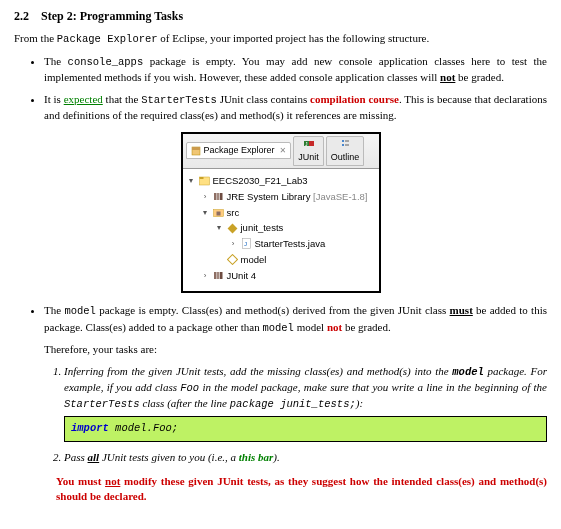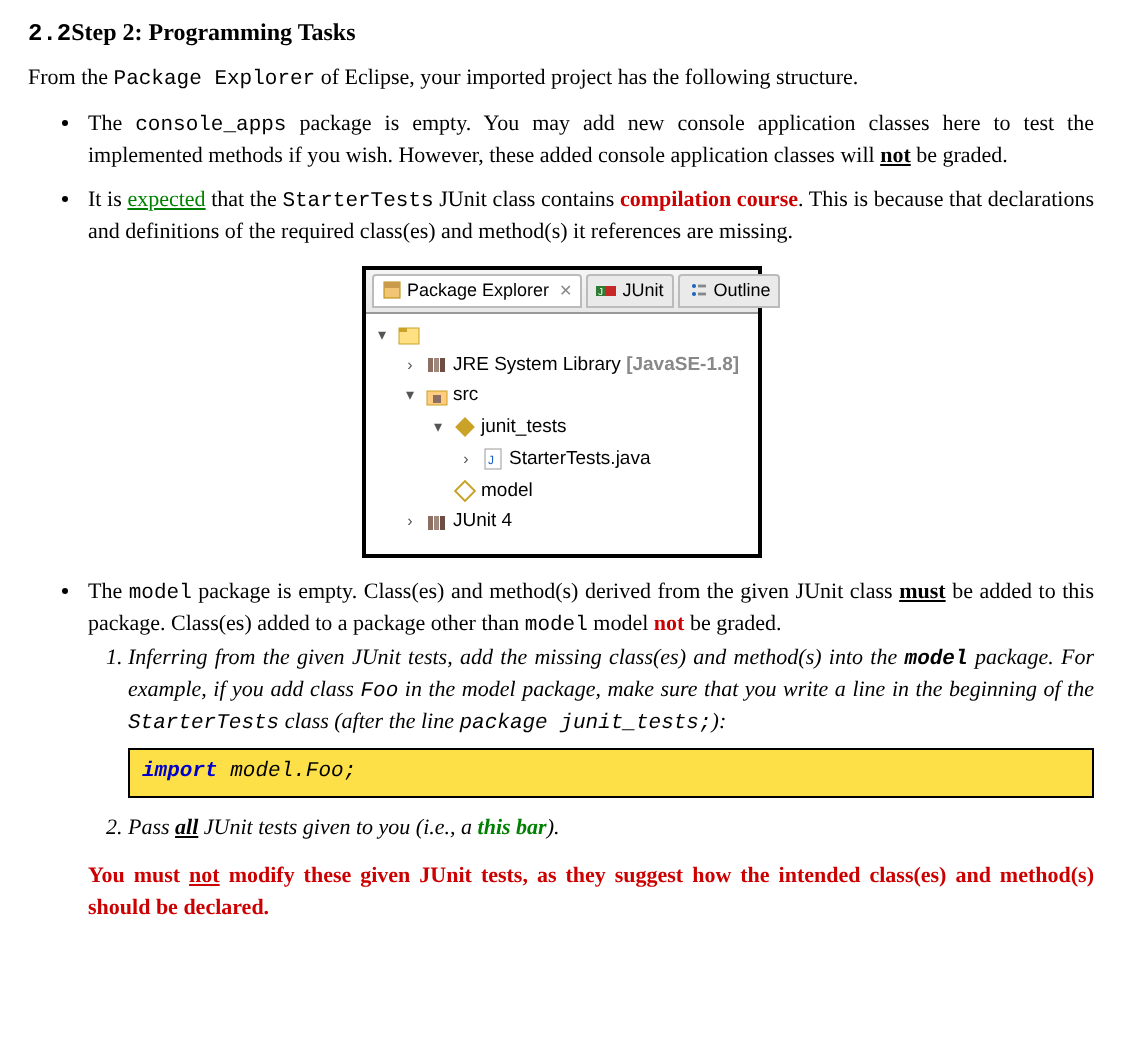--- a/index.html
+++ b/index.html
@@ -10,39 +10,39 @@
       color: #000;
       background: #fff;
       width: 561px;
       padding: 8px 14px 12px 14px;
     }
     .section-heading {
       font-weight: bold;
       font-size: 12px;
       margin-bottom: 6px;
     }
-    .section-num { margin-right: 0; font-family: Liberation Mono, monospace; }
+    .section-num { margin-right: 12px; }
     .para { margin-bottom: 6px; }
     .mono { font-family: 'Courier New', monospace; font-size: 10.5px; }
     ul.bullets { list-style: disc; margin-left: 30px; margin-bottom: 6px; }
     ul.bullets > li { margin-bottom: 6px; text-align: justify; }
     ol.numbers { list-style: decimal; margin-left: 36px; }
     ol.numbers > li { margin-bottom: 6px; text-align: justify; font-style: italic; }
     .underline { text-decoration: underline; }
     .bold { font-weight: bold; }
     .red { color: #cc0000; }
     .green { color: #008000; }
     .blue { color: #0000cc; }
     .code-box {
       border: 1px solid #000;
       padding: 4px 6px;
       margin: 4px 0 8px 0;
       font-family: 'Courier New', monospace;
       font-size: 10.5px;
-      background: #fde047;
+      background: #bef264;
     }
     
     .explorer-wrap {
       display: flex;
       justify-content: center;
       margin: 8px 0 10px 0;
     }
     .explorer {
       border: 2px solid #000;
       background: #fff;
@@ -62,40 +62,40 @@
       display: inline-flex;
       align-items: center;
       gap: 3px;
       padding: 1px 4px;
       border: 1px solid #bbb;
       border-radius: 2px 2px 0 0;
       background: #fff;
       font-size: 9px;
       white-space: nowrap;
     }
-    .etab.inactive { background: #eaeaea; }
+    .etab.inactive { background: #eaeaea; flex-direction: column; }
     .etab .ticon { display: inline-flex; width: 10px; height: 10px; }
     .tree { padding: 4px 6px 8px 4px; }
     .tree-row {
       display: flex;
       align-items: center;
       gap: 3px;
       padding: 1px 0;
       white-space: nowrap;
     }
     .tree-row .twisty {
       width: 9px;
       display: inline-flex;
       justify-content: center;
       color: #555;
       font-size: 8px;
     }
     .tree-row .ticon { width: 11px; height: 11px; display: inline-flex; }
     .tree-row .label { font-size: 9.5px; }
-    .tree-row .label .lib { color: #888; font-weight: bold; }
+    .tree-row .label .lib { color: #888; }
     .ind-0 { padding-left: 0px; }
     .ind-1 { padding-left: 14px; }
     .ind-2 { padding-left: 28px; }
     .ind-3 { padding-left: 42px; }
     .justify { text-align: justify; }
     .warn { margin: 8px 0 10px 30px; text-align: justify; }
   </style>
 </head>
 <body>
 
@@ -153,20 +153,21 @@
     </div>
     <div class="tree">
       <div class="tree-row ind-0">
         <span class="twisty">▾</span>
         <span class="ticon">
             <svg viewBox="0 0 11 11">
               <rect x="0.5" y="2" width="10" height="8" fill="#ffe082" stroke="#c9a227" stroke-width="0.5"></rect>
               <rect x="0.5" y="2" width="4" height="2" fill="#c9a227"></rect>
             </svg>
           </span>
+        <span class="label">EECS2030_F21_Lab3</span>
       </div>
       <div class="tree-row ind-1">
         <span class="twisty">›</span>
         <span class="ticon">
             <svg viewBox="0 0 11 11">
               <rect x="1" y="2" width="2.5" height="7" fill="#8d6e63"></rect>
               <rect x="4" y="2" width="2.5" height="7" fill="#a1887f"></rect>
               <rect x="7" y="2" width="2.5" height="7" fill="#6d4c41"></rect>
             </svg>
           </span>
@@ -221,30 +222,31 @@
           </span>
         <span class="label">JUnit 4</span>
       </div>
     </div>
   </div>
 </div>
 
 <ul class="bullets">
   <li>
     <span>The </span><span class="mono">model</span><span> package is empty. Class(es) and method(s) derived from the given JUnit class </span><span class="bold underline">must</span><span> be added to this package. Class(es) added to a package other than </span><span class="mono">model</span><span> model </span><span class="red bold">not</span><span> be graded.</span>
+    <p class="para" style="margin-top:6px;">Therefore, your tasks are:</p>
 
     <ol class="numbers" style="margin-left:20px;">
       <li>
         <span>Inferring from the given JUnit tests, add the missing class(es) and method(s) into the </span><span class="mono bold">model</span><span> package. For example, if you add class </span><span class="mono">Foo</span><span> in the model package, make sure that you write a line in the beginning of the </span><span class="mono">StarterTests</span><span> class (after the line </span><span class="mono">package junit_tests;</span><span>):</span>
         <div class="code-box">
           <span class="blue bold">import</span><span> model.Foo;</span>
         </div>
       </li>
       <li>
         <span>Pass </span><span class="bold underline">all</span><span> JUnit tests given to you (i.e., a </span><span class="green bold">this bar</span><span>).</span>
       </li>
     </ol>
 
-    <p class="warn red bold" style="margin-left:0;">
+    <p class="warn red bold" style="margin-left:12px;">
       <span>You must </span><span class="underline">not</span><span> modify these given JUnit tests, as they suggest how the intended class(es) and method(s) should be declared.</span>
     </p>
   </li>
 </ul>
 
 </body></html>

